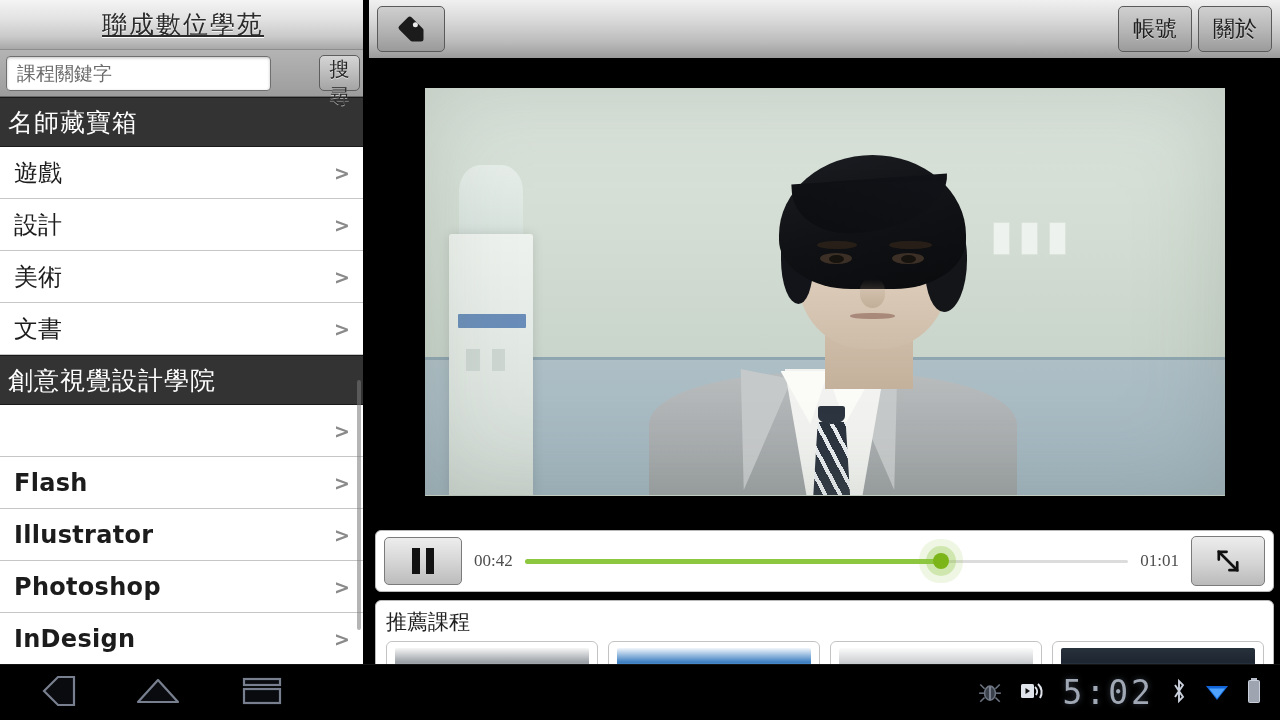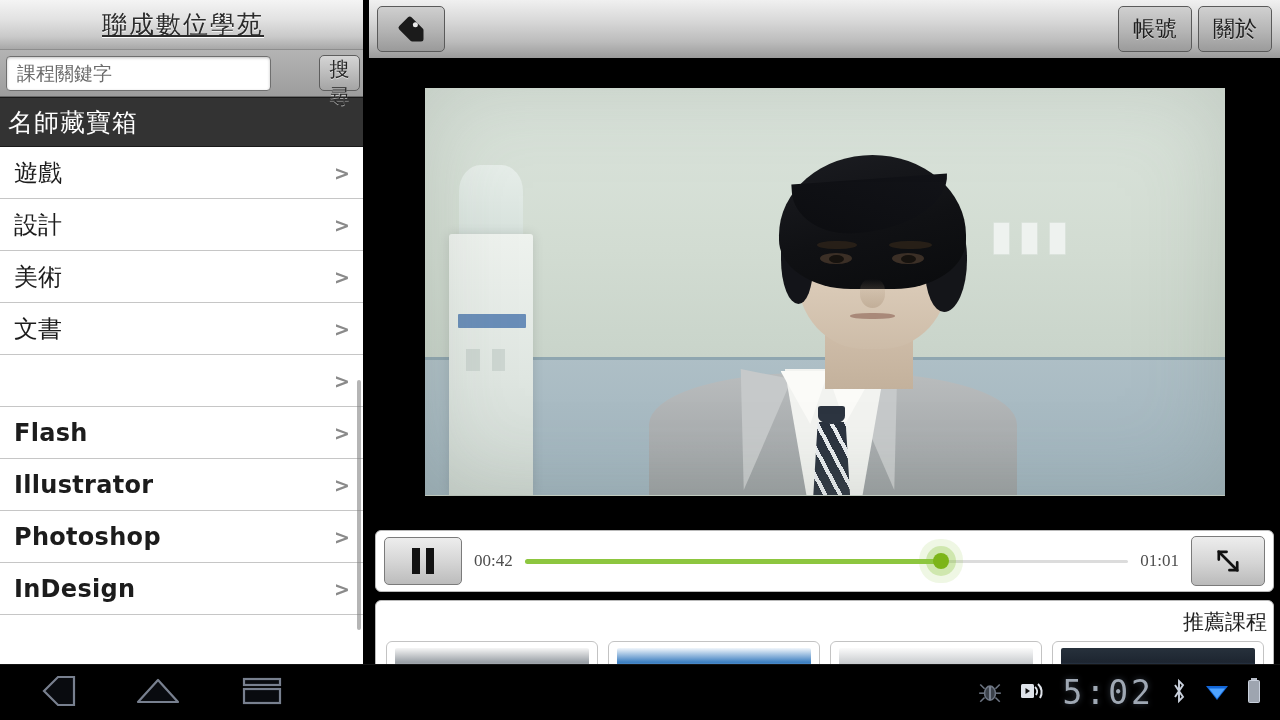--- a/index.html
+++ b/index.html
@@ -202,21 +202,21 @@
   #fs-btn {
     width:74px; height:50px; border:1px solid #7b7b7b; border-radius:5px;
     background:linear-gradient(180deg,#ededed 0%,#d4d4d4 55%,#bababa 100%);
     display:flex; align-items:center; justify-content:center; cursor:pointer;
   }
 
   
   #reco {
     position:absolute; left:6px; top:600px; width:899px; height:68px;
     background:#fff; border:1px solid #b9b9b9; border-radius:6px 6px 0 0;
-    overflow:hidden; padding:5px 6px 0 10px;text-align:right;
+    overflow:hidden; padding:5px 6px 0 10px;
   }
   #reco-title { font-size:21px; color:#1f1f1f; line-height:32px; }
   #reco-cards { display:flex; gap:10px; margin-top:3px; }
   .card {
     width:212px; height:40px; border:1px solid #c3c3c3; border-radius:6px 6px 0 0;
     background:#fff; padding:6px 8px 0; overflow:hidden; cursor:pointer;
   }
   .card .thumb { width:100%; height:26px; border-radius:2px 2px 0 0; }
 </style>
 </head>
@@ -248,20 +248,23 @@
     </div>
     <div class="nav-item">
       <span class="lbl">美術</span>
       <span class="chev">&gt;</span>
     </div>
     <div class="nav-item">
       <span class="lbl">文書</span>
       <span class="chev">&gt;</span>
     </div>
 
+    <div class="sec-header">
+      <span>創意視覺設計學院</span>
+    </div>
     <div class="nav-item en">
       <span class="chev">&gt;</span>
     </div>
     <div class="nav-item en">
       <span class="lbl">Flash</span>
       <span class="chev">&gt;</span>
     </div>
     <div class="nav-item en">
       <span class="lbl">Illustrator</span>
       <span class="chev">&gt;</span>

